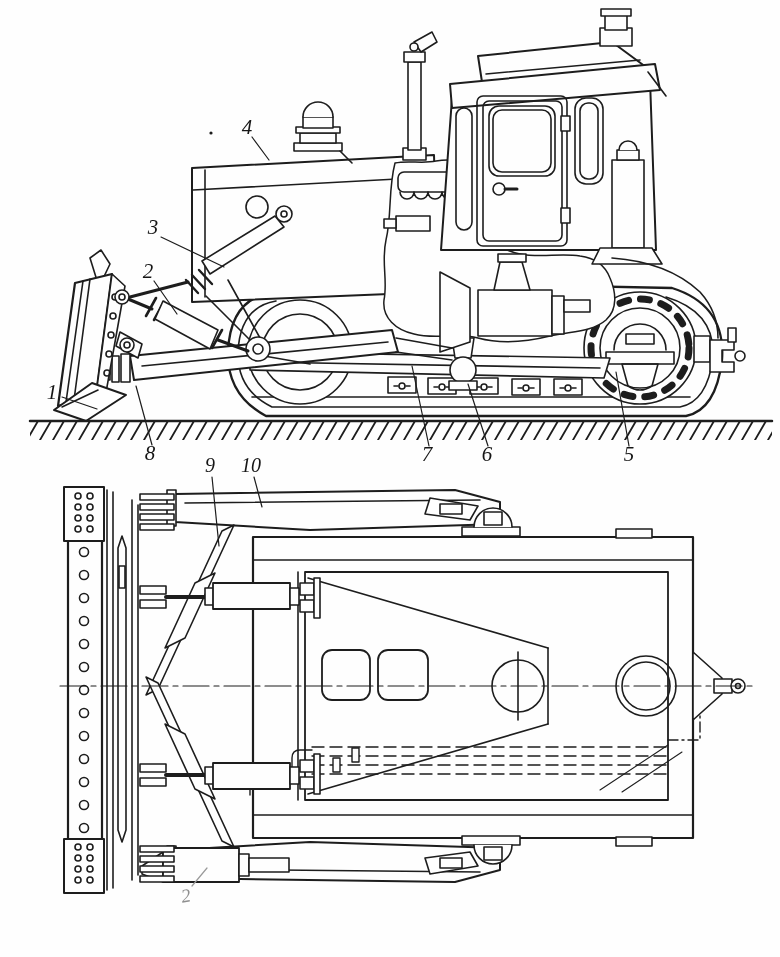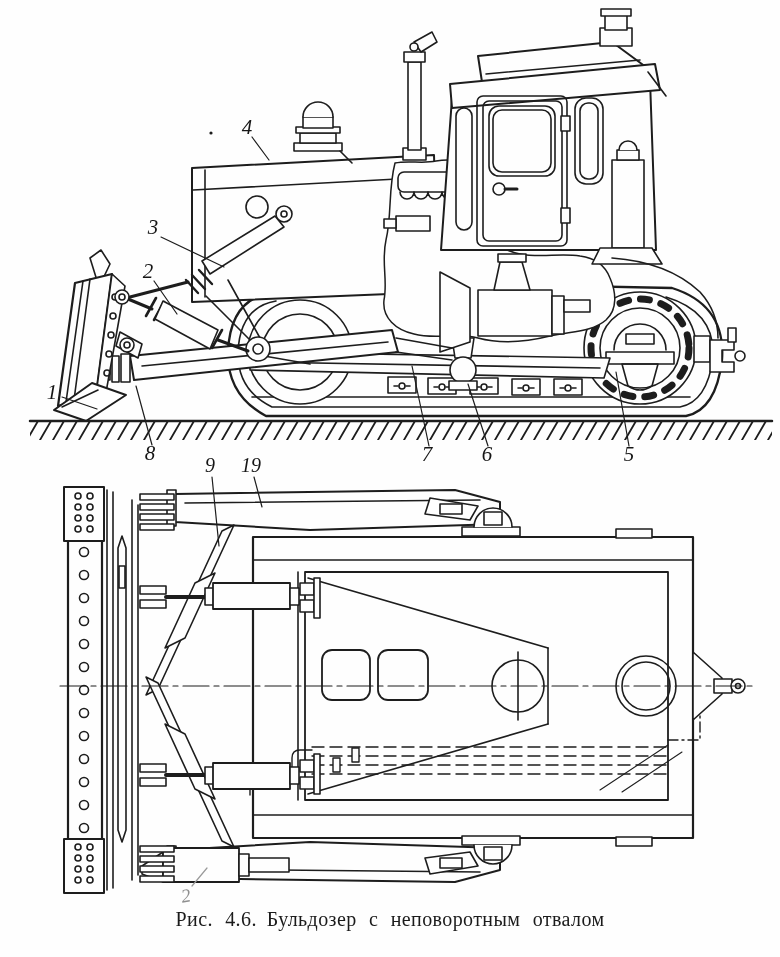--- a/index.html
+++ b/index.html
@@ -401,21 +401,18 @@
 
 <span class="callout" style="left:52px;top:392px">1</span>
 <span class="callout" style="left:148px;top:271px">2</span>
 <span class="callout" style="left:153px;top:227px">3</span>
 <span class="callout" style="left:247px;top:127px">4</span>
 <span class="callout" style="left:629px;top:454px">5</span>
 <span class="callout" style="left:487px;top:454px">6</span>
 <span class="callout" style="left:427px;top:454px">7</span>
 <span class="callout" style="left:150px;top:453px">8</span>
 <span class="callout small" style="left:210px;top:465px">9</span>
-<span class="callout small" style="left:251px;top:465px">19</span>
+<span class="callout small" style="left:251px;top:465px">10</span>
 
 <span class="pencil-note" style="left:186px;top:896px">2</span>
 
-<div class="caption">
-  <span class="cap-label">Рис. 4.6.</span><span>Бульдозер с неповоротным отвалом</span>
+
 </div>
 
-</div>
-
 </body></html>

